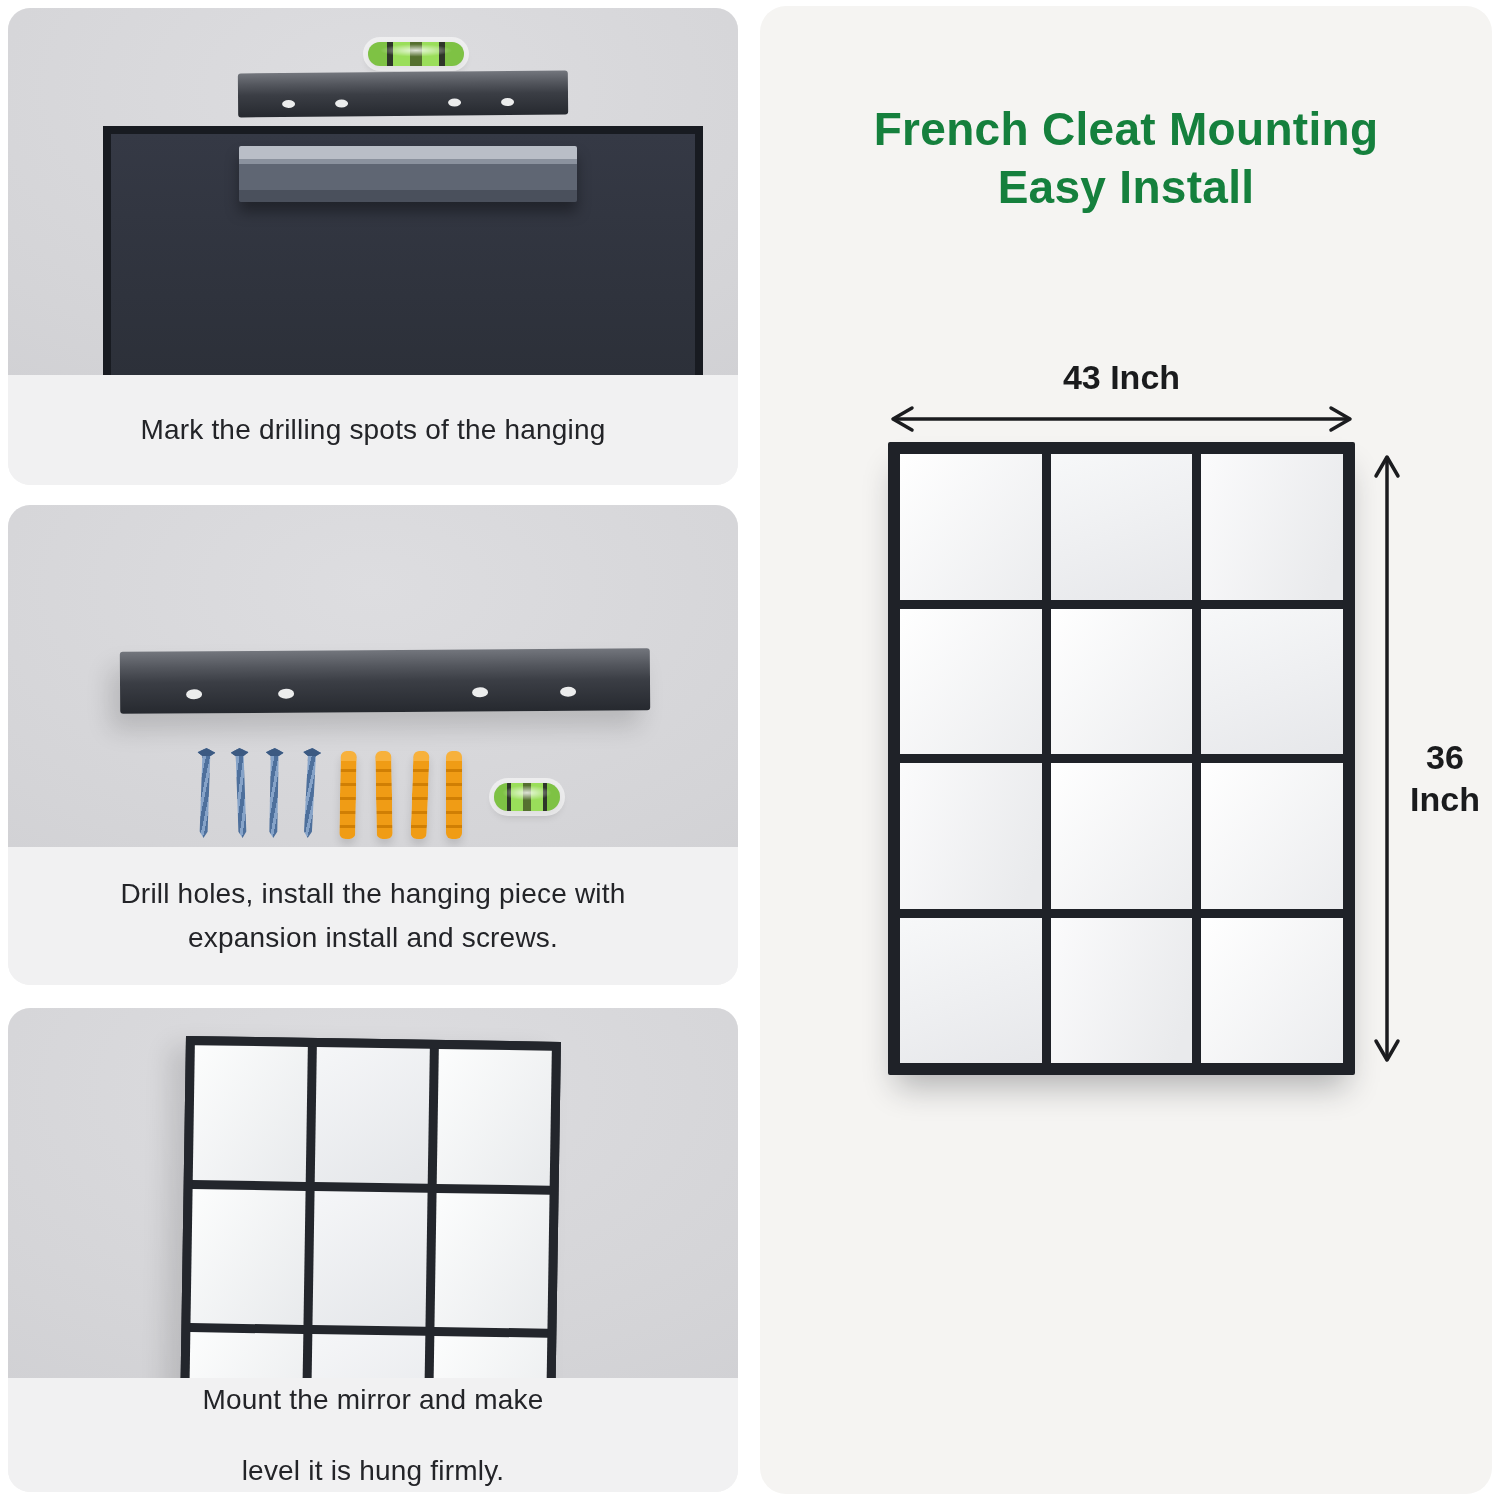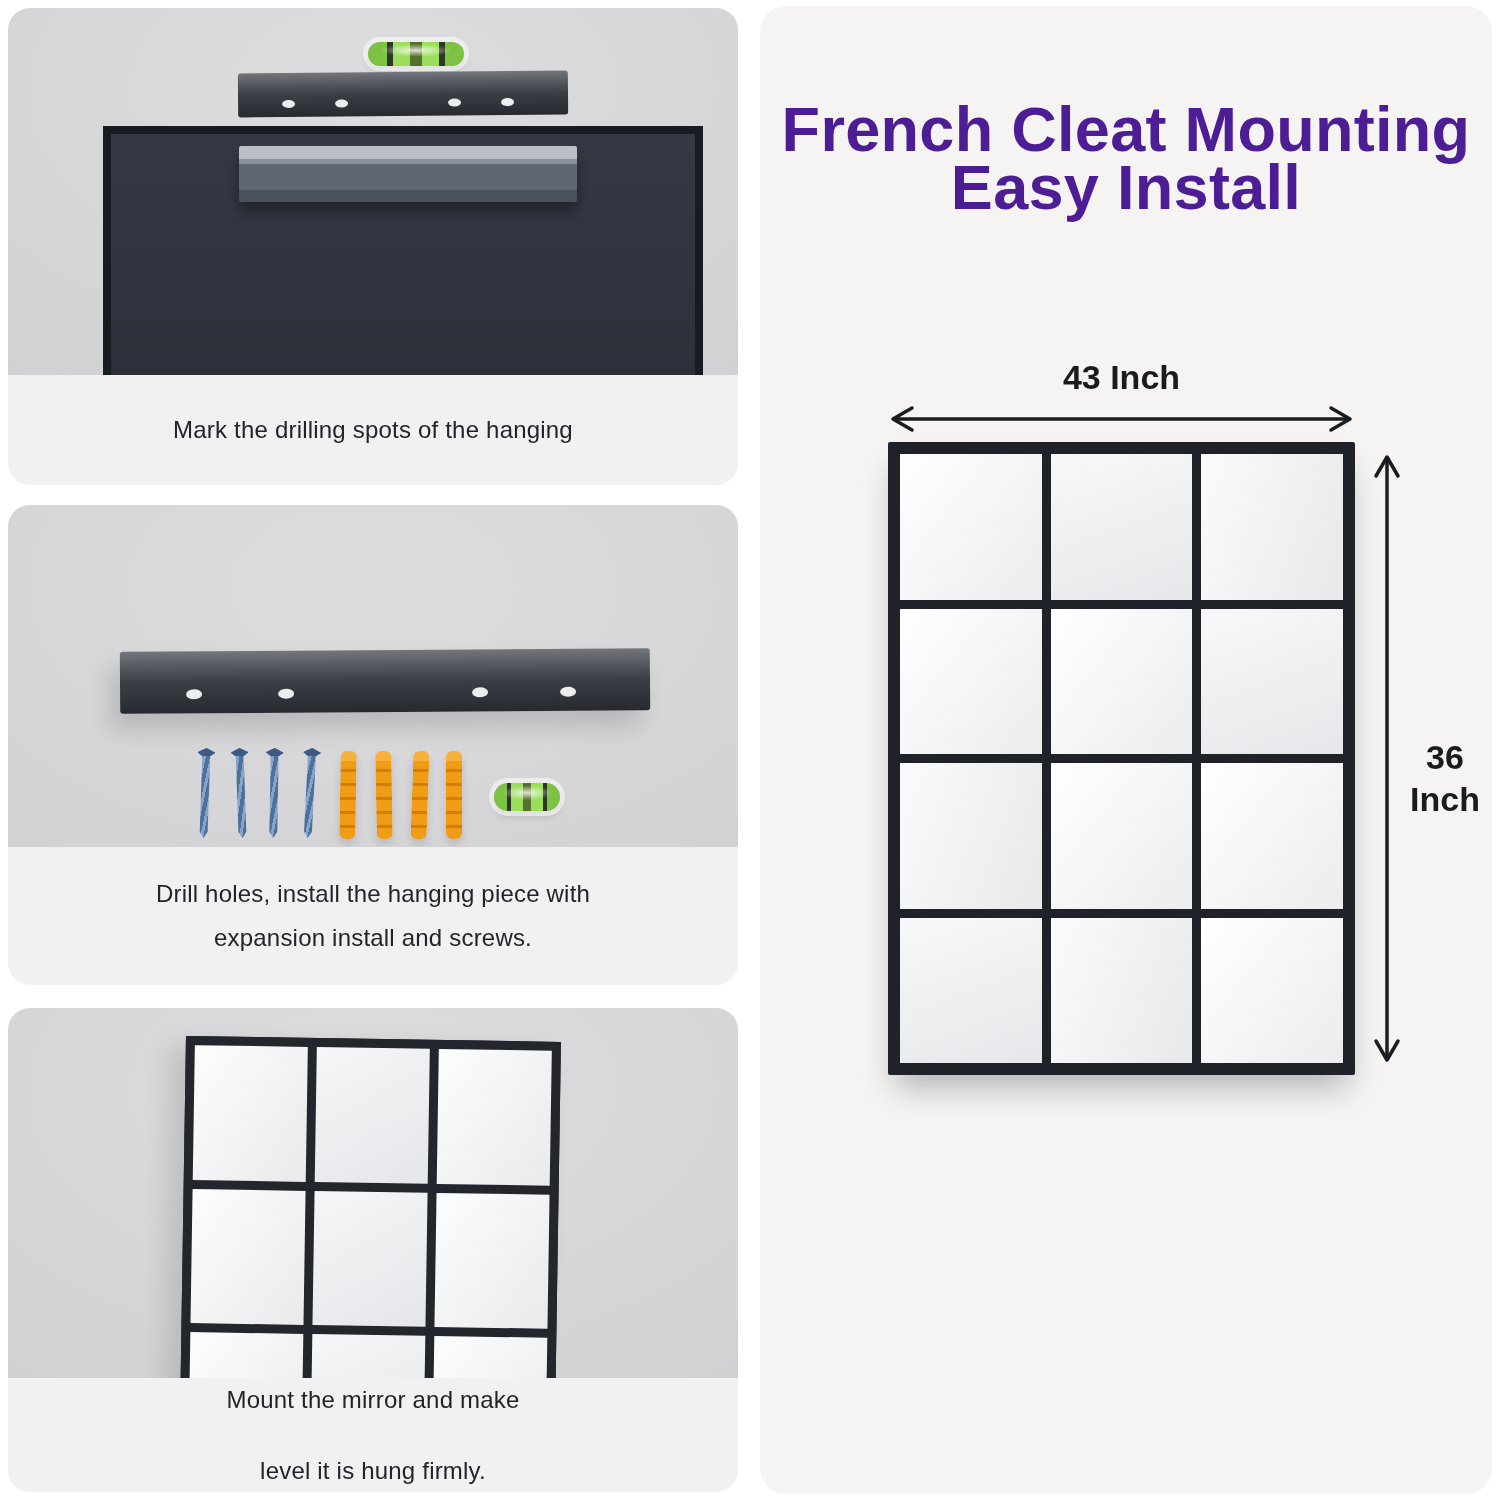--- a/index.html
+++ b/index.html
@@ -23,21 +23,21 @@
     position:absolute;left:0;top:0;right:0;
     background:radial-gradient(120% 140% at 50% 22%, #dddde0 0%, #d4d4d7 55%, #cbcbcf 100%);
   }
   .step1 .photo{height:367px;}
   .step2 .photo{height:370px;}
   .step3 .photo{height:370px;}
 
   .caption{
     position:absolute;left:0;right:0;bottom:0;background:#f1f1f2;
     display:flex;flex-direction:column;align-items:center;justify-content:center;
-    font-size:24px;line-height:44px;color:#232428;letter-spacing:.2px;text-align:center;
+    font-size:28px;line-height:44px;color:#232428;letter-spacing:.2px;text-align:center;
   }
   .step1 .caption{height:110px;}
   .step2 .caption{height:138px;}
   .step3 .caption{height:114px;gap:27px;}
 
   
   .level{
     position:absolute;border-radius:13px;
     background:
       radial-gradient(closest-side at 50% 35%, rgba(255,255,255,.8), rgba(255,255,255,0) 75%),
@@ -108,21 +108,21 @@
   .mirror-photo .pane{background:linear-gradient(125deg,#fcfdfd 0%,#e8eaec 100%);}
   .mirror-photo .pane:nth-child(3n+2){background:linear-gradient(150deg,#f5f6f8 0%,#e4e6e9 100%);}
 
   
   .right-panel{
     position:absolute;left:760px;top:6px;width:732px;height:1488px;border-radius:26px;
     background:#f5f4f2;
   }
   .rp-title{
     position:absolute;top:94px;left:0;width:100%;margin:0;text-align:center;
-    font-size:63px;line-height:58px;font-weight:700;color:#4c1d95;letter-spacing:.3px;
+    font-size:46px;line-height:58px;font-weight:700;color:#15803d;letter-spacing:.3px;
   }
   .rp-title span{display:block;}
   .rp-width-label{
     position:absolute;top:352px;left:128px;width:467px;text-align:center;
     font-size:34px;font-weight:700;color:#1a1b1d;
   }
   .rp-harrow{position:absolute;left:118px;top:398px;width:487px;height:30px;}
   .mirror-diagram{
     position:absolute;left:128px;top:436px;width:467px;height:633px;box-sizing:border-box;
     border:12px solid #1f2228;background:#1f2228;display:grid;gap:9px;border-radius:2px;

